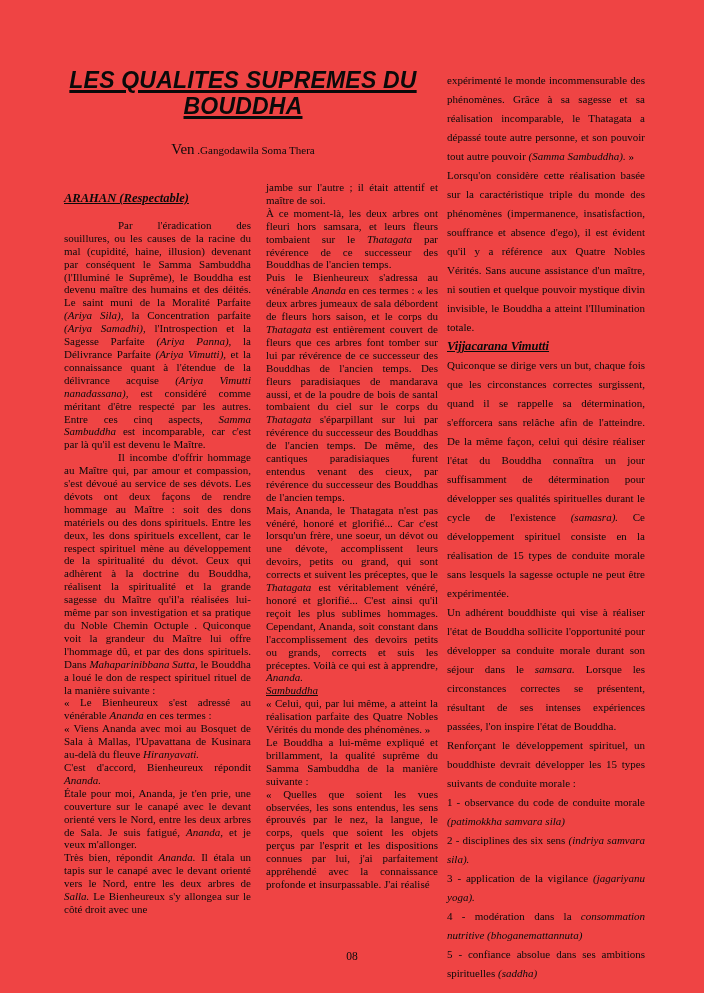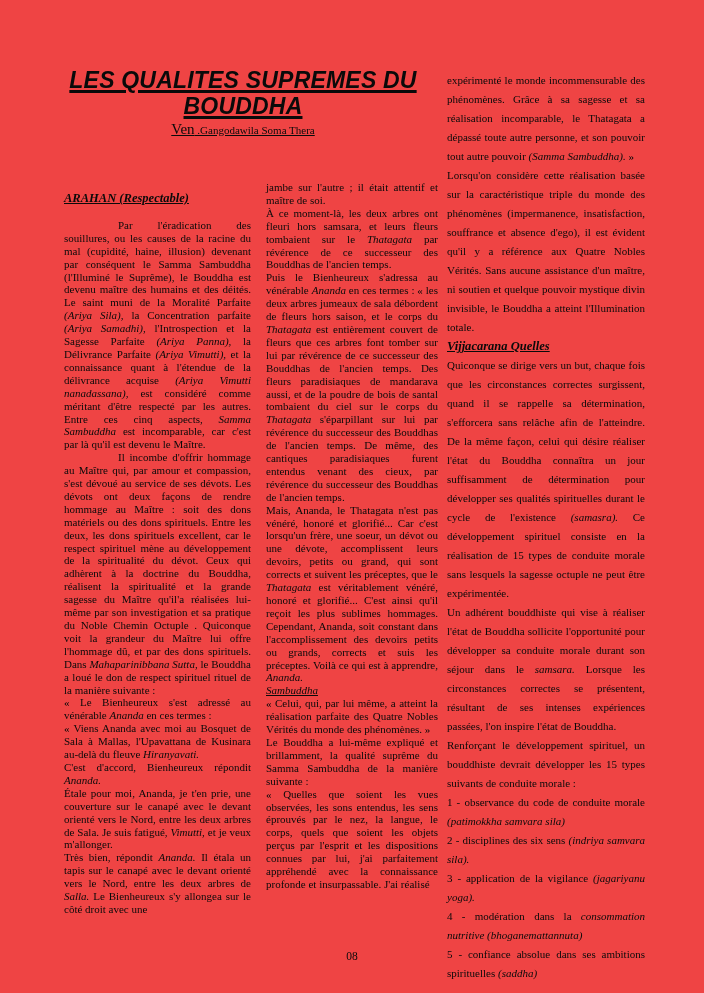--- a/index.html
+++ b/index.html
@@ -19,21 +19,21 @@
   .title-line {
     font-family:"Liberation Sans", sans-serif;
     font-weight:bold; font-style:italic;
     font-size:23px; line-height:1.12;
     letter-spacing:0.2px;
     text-decoration:underline;
     text-decoration-thickness:2.5px;
     text-underline-offset:2px;
     white-space:nowrap;
   }
-  .byline { margin-top:0; white-space:nowrap;text-decoration:underline; }
+  .byline { margin-top:20px; white-space:nowrap; }
   .byline-name { font-size:15px; }
   .byline-detail { font-size:11px; }
 
   .col { position:absolute; text-align:justify; }
   .col-1 { left:64px;  top:192px; width:187px; font-size:11px;   line-height:12.9px; }
   .col-2 { left:266px; top:181px; width:172px; font-size:11px;   line-height:12.9px; }
   .col-3 { left:447px; top:71px;  width:198px; font-size:11px; line-height:19px; }
 
   .para { margin:0; }
   .para.indent { text-indent:54px; }
@@ -65,37 +65,37 @@
     </div>
   </div>
 
   <div class="col col-1">
       <div class="col-heading bold gap">ARAHAN (Respectable)</div>
       <p class="para indent"><span>Par l'éradication des souillures, ou les causes de la racine du mal (cupidité, haine, illusion) devenant par conséquent le Samma Sambuddha (l'Illuminé le Suprême), le Bouddha est devenu maître des humains et des déités. Le saint muni de la Moralité Parfaite </span><span class="it">(Ariya Sila),</span><span> la Concentration parfaite </span><span class="it">(Ariya Samadhi),</span><span> l'Introspection et la Sagesse Parfaite </span><span class="it">(Ariya Panna),</span><span> la Délivrance Parfaite </span><span class="it">(Ariya Vimutti),</span><span> et la connaissance quant à l'étendue de la délivrance acquise </span><span class="it">(Ariya Vimutti nanadassana),</span><span> est considéré comme méritant d'être respecté par les autres. Entre ces cinq aspects, </span><span class="it">Samma Sambuddha</span><span> est incomparable, car c'est par là qu'il est devenu le Maître.</span></p>
       <p class="para indent"><span>Il incombe d'offrir hommage au Maître qui, par amour et compassion, s'est dévoué au service de ses dévots. Les dévots ont deux façons de rendre hommage au Maître : soit des dons matériels ou des dons spirituels. Entre les deux, les dons spirituels excellent, car le respect spirituel mène au développement de la spiritualité du dévot. Ceux qui adhèrent à la doctrine du Bouddha, réalisent la spiritualité et la grande sagesse du Maître qu'il'a réalisées lui-même par son investigation et sa pratique du Noble Chemin Octuple . Quiconque voit la grandeur du Maître lui offre l'hommage dû, et par des dons spirituels. Dans </span><span class="it">Mahaparinibbana Sutta</span><span>, le Bouddha a loué le don de respect spirituel rituel de la manière suivante :</span></p>
       <p class="para"><span>« Le Bienheureux s'est adressé au vénérable </span><span class="it">Ananda</span><span> en ces termes :</span></p>
       <p class="para"><span>« Viens Ananda avec moi au Bosquet de Sala à Mallas, l'Upavattana de Kusinara au-delà du fleuve </span><span class="it">Hiranyavati.</span></p>
       <p class="para"><span>C'est d'accord, Bienheureux répondit </span><span class="it">Ananda.</span></p>
-      <p class="para"><span>Étale pour moi, Ananda, je t'en prie, une couverture sur le canapé avec le devant orienté vers le Nord, entre les deux arbres de Sala. Je suis fatigué, </span><span class="it">Vimutti,</span><span> et je veux m'allonger.</span></p>
+      <p class="para"><span>Étale pour moi, Ananda, je t'en prie, une couverture sur le canapé avec le devant orienté vers le Nord, entre les deux arbres de Sala. Je suis fatigué, </span><span class="it">Ananda,</span><span> et je veux m'allonger.</span></p>
       <p class="para"><span>Très bien, répondit </span><span class="it">Ananda.</span><span> Il étala un tapis sur le canapé avec le devant orienté vers le Nord, entre les deux arbres de </span><span class="it">Salla.</span><span> Le Bienheureux s'y allongea sur le côté droit avec une</span></p>
     </div>
   <div class="col col-2">
       <p class="para"><span>jambe sur l'autre ; il était attentif et maître de soi.</span></p>
       <p class="para"><span>À ce moment-là, les deux arbres ont fleuri hors samsara, et leurs fleurs tombaient sur le </span><span class="it">Thatagata</span><span> par révérence de ce successeur des Bouddhas de l'ancien temps.</span></p>
       <p class="para"><span>Puis le Bienheureux s'adressa au vénérable </span><span class="it">Ananda</span><span> en ces termes : « les deux arbres jumeaux de sala débordent de fleurs hors saison, et le corps du </span><span class="it">Thatagata</span><span> est entièrement couvert de fleurs que ces arbres font tomber sur lui par révérence de ce successeur des Bouddhas de l'ancien temps. Des fleurs paradisiaques de mandarava aussi, et de la poudre de bois de santal tombaient du ciel sur le corps du </span><span class="it">Thatagata</span><span> s'éparpillant sur lui par révérence du successeur des Bouddhas de l'ancien temps. De même, des cantiques paradisiaques furent entendus venant des cieux, par révérence du successeur des Bouddhas de l'ancien temps.</span></p>
       <p class="para"><span>Mais, Ananda, le Thatagata n'est pas vénéré, honoré et glorifié... Car c'est lorsqu'un frère, une soeur, un dévot ou une dévote, accomplissent leurs devoirs, petits ou grand, qui sont corrects et suivent les préceptes, que le </span><span class="it">Thatagata</span><span> est véritablement vénéré, honoré et glorifié... C'est ainsi qu'il reçoit les plus sublimes hommages. Cependant, Ananda, soit constant dans l'accomplissement des devoirs petits ou grands, corrects et suis les préceptes. Voilà ce qui est à apprendre, </span><span class="it">Ananda.</span></p>
       <div class="col-heading">Sambuddha</div>
       <p class="para"><span>« Celui, qui, par lui même, a atteint la réalisation parfaite des Quatre Nobles Vérités du monde des phénomènes. »</span></p>
       <p class="para"><span>Le Bouddha a lui-même expliqué et brillamment, la qualité suprême du Samma Sambuddha de la manière suivante :</span></p>
       <p class="para"><span>« Quelles que soient les vues observées, les sons entendus, les sens éprouvés par le nez, la langue, le corps, quels que soient les objets perçus par l'esprit et les dispositions connues par lui, j'ai parfaitement appréhendé avec la connaissance profonde et insurpassable. J'ai réalisé</span></p>
     </div>
   <div class="col col-3">
       <p class="para"><span>expérimenté le monde incommensurable des phénomènes. Grâce à sa sagesse et sa réalisation incomparable, le Thatagata a dépassé toute autre personne, et son pouvoir tout autre pouvoir </span><span class="it">(Samma Sambuddha).</span><span> »</span></p>
       <p class="para"><span>Lorsqu'on considère cette réalisation basée sur la caractéristique triple du monde des phénomènes (impermanence, insatisfaction, souffrance et absence d'ego), il est évident qu'il y a référence aux Quatre Nobles Vérités. Sans aucune assistance d'un maître, ni soutien et quelque pouvoir mystique divin invisible, le Bouddha a atteint l'Illumination totale.</span></p>
-      <div class="col-heading bold">Vijjacarana Quelles</div>
+      <div class="col-heading bold">Vijjacarana Vimutti</div>
       <p class="para"><span>Quiconque se dirige vers un but, chaque fois que les circonstances correctes surgissent, quand il se rappelle sa détermination, s'efforcera sans relâche afin de l'atteindre. De la même façon, celui qui désire réaliser l'état du Bouddha connaîtra un jour suffisamment de détermination pour développer ses qualités spirituelles durant le cycle de l'existence </span><span class="it">(samasra).</span><span> Ce développement spirituel consiste en la réalisation de 15 types de conduite morale sans lesquels la sagesse octuple ne peut être expérimentée.</span></p>
       <p class="para"><span>Un adhérent bouddhiste qui vise à réaliser l'état de Bouddha sollicite l'opportunité pour développer sa conduite morale durant son séjour dans le </span><span class="it">samsara.</span><span> Lorsque les circonstances correctes se présentent, résultant de ses intenses expériences passées, l'on inspire l'état de Bouddha.</span></p>
       <p class="para"><span>Renforçant le développement spirituel, un bouddhiste devrait développer les 15 types suivants de conduite morale :</span></p>
       <p class="para"><span>1 - observance du code de conduite morale </span><span class="it">(patimokkha samvara sila)</span></p>
       <p class="para"><span>2 - disciplines des six sens </span><span class="it">(indriya samvara sila).</span></p>
       <p class="para"><span>3 - application de la vigilance </span><span class="it">(jagariyanu yoga).</span></p>
       <p class="para"><span>4 - modération dans la </span><span class="it">consommation nutritive (bhoganemattannuta)</span></p>
       <p class="para"><span>5 - confiance absolue dans ses ambitions spirituelles </span><span class="it">(saddha)</span></p>
     </div>
 

